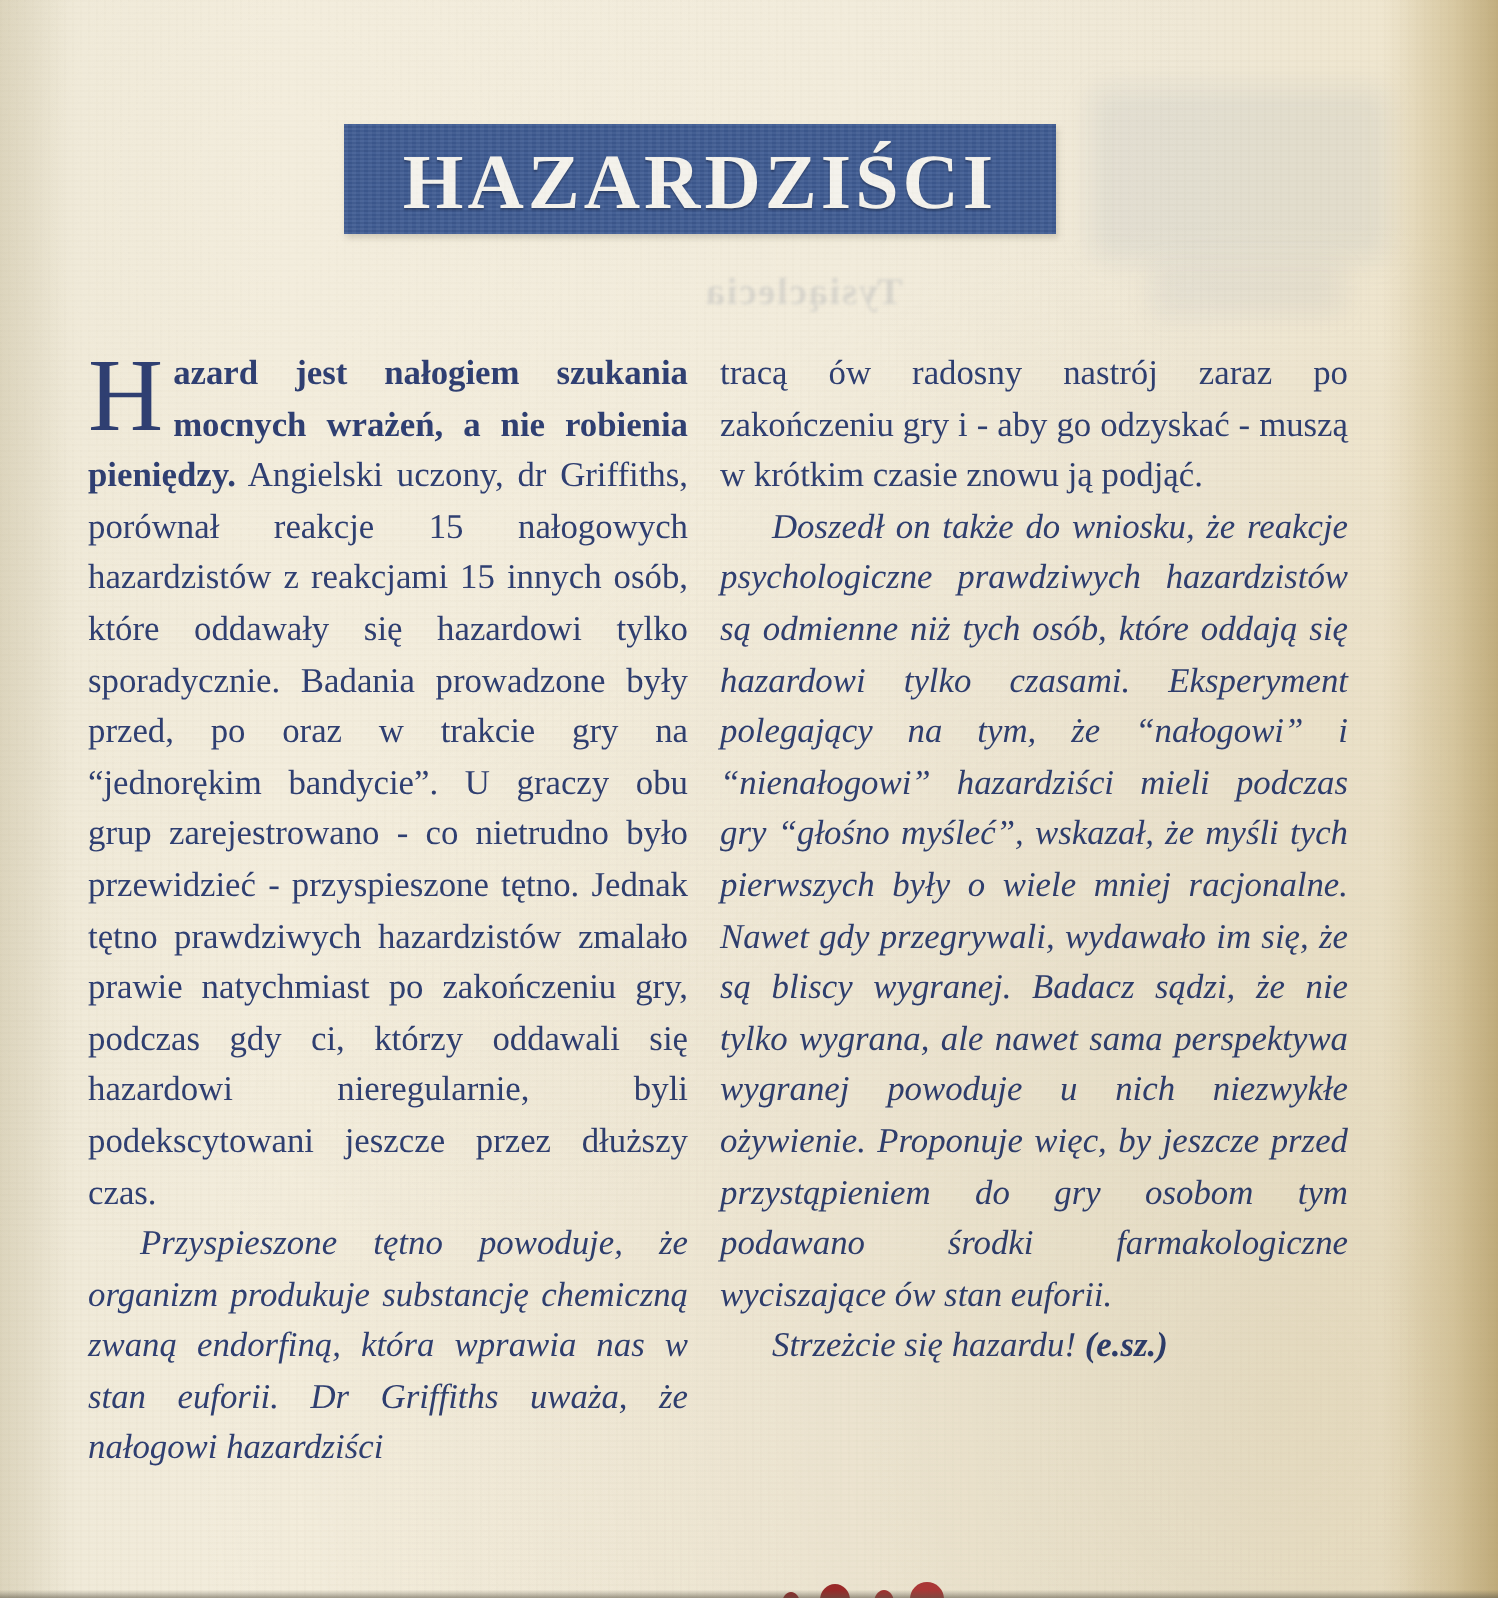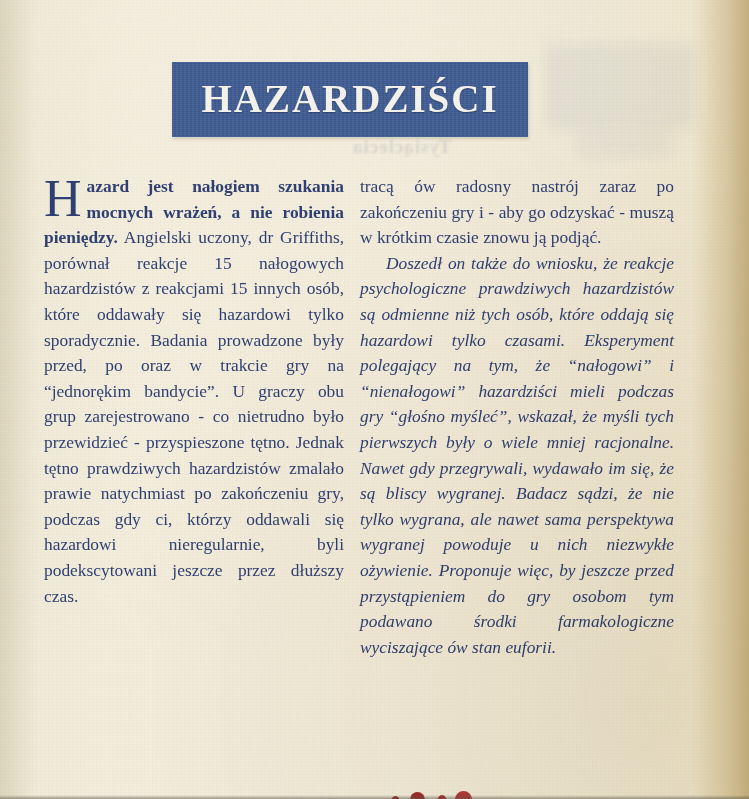--- a/index.html
+++ b/index.html
@@ -93,27 +93,27 @@
     filter: blur(6px);
     border-radius: 6px;
   }
 
   
   .title-banner {
     position: absolute;
     left: 172px;
     top: 62px;
     width: 356px;
-    height: 75px;
+    height: 55px;
     background: #3e5b93;
     background-image:
       repeating-linear-gradient(0deg, rgba(255,255,255,0.045) 0px, rgba(255,255,255,0.045) 1px, rgba(0,0,0,0.035) 1px, rgba(0,0,0,0.035) 2px),
       repeating-linear-gradient(90deg, rgba(255,255,255,0.03) 0px, rgba(255,255,255,0.03) 2px, rgba(0,0,0,0.02) 2px, rgba(0,0,0,0.02) 4px);
     display: flex;
-    align-items: center;
+    align-items: flex-end;
     justify-content: center;
     box-shadow: 1px 2px 3px rgba(120,110,90,0.25);
   }
   .title-text {
     color: #f4f2ec;
     font-size: 39px;
     font-weight: bold;
     letter-spacing: 2.0px;
     font-family: "Liberation Serif", "DejaVu Serif", serif;
     text-shadow: 0 1px 1px rgba(20,30,60,0.45);
@@ -200,25 +200,27 @@
   <div class="showthrough st-title">Tysiąclecia</div>
 
   <div class="title-banner">
     <div class="title-text">HAZARDZIŚCI</div>
   </div>
 
   <div class="article">
 
     <div class="col col-left">
       <p><span class="dropcap">H</span><span class="lead">azard jest nałogiem szukania mocnych wrażeń, a nie robienia pieniędzy.</span><span> Angielski uczony, dr Griffiths, porównał reakcje 15 nałogowych hazardzistów z reakcjami 15 innych osób, które oddawały się hazardowi tylko sporadycznie. Badania prowadzone były przed, po oraz w trakcie gry na “jednorękim bandycie”. U graczy obu grup zarejestrowano - co nietrudno było przewidzieć - przyspieszone tętno. Jednak tętno prawdziwych hazardzistów zmalało prawie natychmiast po zakończeniu gry, podczas gdy ci, którzy oddawali się hazardowi nieregularnie, byli podekscytowani jeszcze przez dłuższy czas.</span></p>
+      <p class="indent">Przyspieszone tętno powoduje, że organizm produkuje substancję chemiczną zwaną endorfiną, która wprawia nas w stan euforii. Dr Griffiths uważa, że nałogowi hazardziści</p>
     </div>
 
     <div class="col col-right">
       <p>tracą ów radosny nastrój zaraz po zakończeniu gry i - aby go odzyskać - muszą w krótkim czasie znowu ją podjąć.</p>
       <p class="indent">Doszedł on także do wniosku, że reakcje psychologiczne prawdziwych hazardzistów są odmienne niż tych osób, które oddają się hazardowi tylko czasami. Eksperyment polegający na tym, że “nałogowi” i “nienałogowi” hazardziści mieli podczas gry “głośno myśleć”, wskazał, że myśli tych pierwszych były o wiele mniej racjonalne. Nawet gdy przegrywali, wydawało im się, że są bliscy wygranej. Badacz sądzi, że nie tylko wygrana, ale nawet sama perspektywa wygranej powoduje u nich niezwykłe ożywienie. Proponuje więc, by jeszcze przed przystąpieniem do gry osobom tym podawano środki farmakologiczne wyciszające ów stan euforii.</p>
+      <p class="indent"><span>Strzeżcie się hazardu! </span><span class="sig">(e.sz.)</span></p>
     </div>
 
   </div>
 
   <div class="red-ornament ro4"></div>
   <div class="red-ornament ro1"></div>
   <div class="red-ornament ro2"></div>
   <div class="red-ornament ro3"></div>
 
   <div class="paper-grain"></div>

